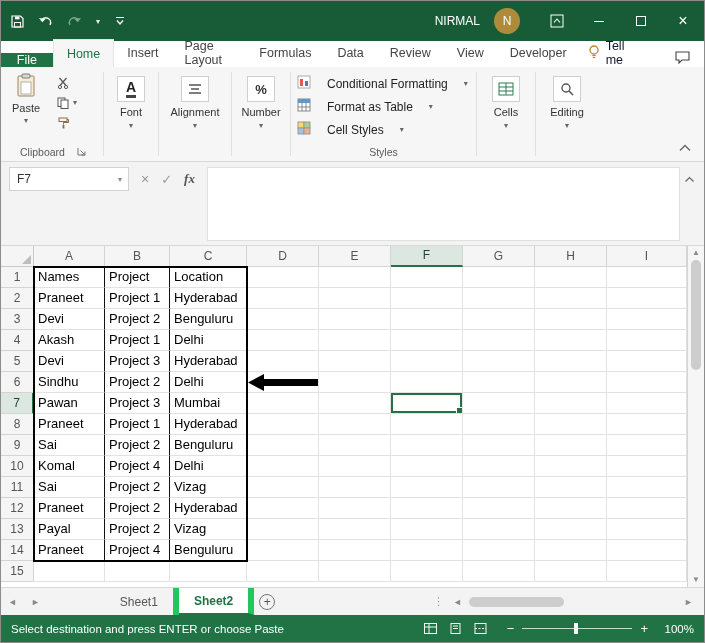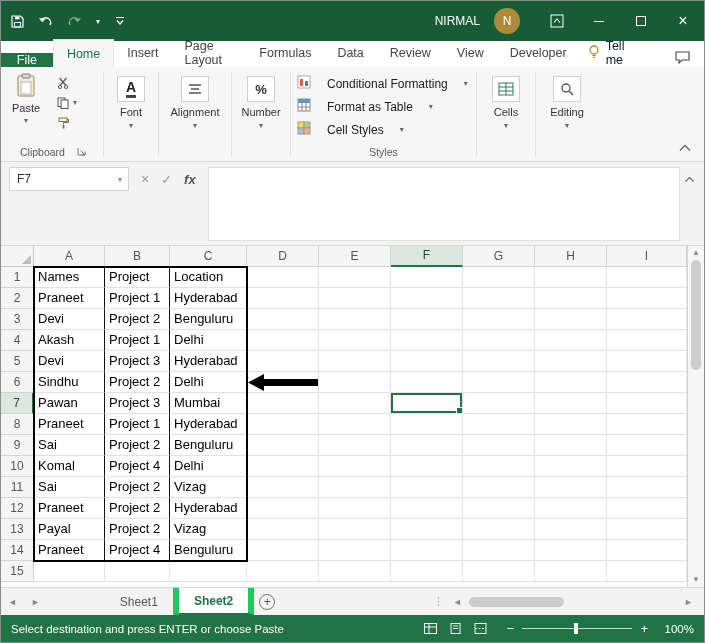--- a/index.html
+++ b/index.html
@@ -55,21 +55,21 @@
   .g-styles .rg-label{margin-top:auto}
   .ribbon-collapse{position:absolute;right:12px;bottom:5px;cursor:pointer}
 
   
   .formulabar{height:84px;background:#f3f3f3;border-bottom:1px solid #d8d8d8;display:flex;align-items:flex-start;padding:5px 6px 0 8px;flex:0 0 auto}
   .name-box{width:120px;height:24px;background:#fff;border:1px solid #d2d2d2;display:flex;align-items:center;font-size:12px;color:#333;padding-left:7px;cursor:pointer}
   .nb-chev{margin-left:auto;padding-right:6px;font-size:8px;color:#888}
   .fx-btns{display:flex;align-items:center;gap:12px;height:24px;padding:0 12px}
   .fx-x{color:#999;font-size:14px;cursor:pointer}
   .fx-check{color:#999;font-size:13px;cursor:pointer}
-  .fx-fx{font-family:Liberation Sans, sans-serif;font-style:italic;font-weight:bold;font-size:13px;color:#555;cursor:pointer}
+  .fx-fx{font-family:Liberation Serif, serif;font-style:italic;font-weight:bold;font-size:13px;color:#555;cursor:pointer}
   .formula-input{flex:1;height:74px;background:#fff;border:1px solid #e0e0e0;font-size:13px;padding:3px 6px;cursor:text}
   .fb-expand{width:18px;height:24px;display:flex;align-items:center;justify-content:center;cursor:pointer}
 
   
   .grid-zone{flex:1;display:flex;overflow:hidden;background:#fff}
   #sheet-wrap{position:relative;flex:1;overflow:hidden}
   #sheet{display:grid;grid-template-columns:33px 71px 65px 77px 72px 72px 72px 72px 72px 80px;grid-auto-rows:21px}
   .corner{background:#f5f5f5;border-right:1px solid #c9c9c9;border-bottom:1px solid #c9c9c9;position:relative;cursor:pointer}
   .corner::after{content:"";position:absolute;right:2px;bottom:2px;border-left:9px solid transparent;border-bottom:9px solid #bdbdbd}
   .ch,.rh{background:#f5f5f5;border-right:1px solid #d4d4d4;border-bottom:1px solid #d4d4d4;font-size:12px;color:#555;text-align:center;line-height:20px;cursor:pointer}

